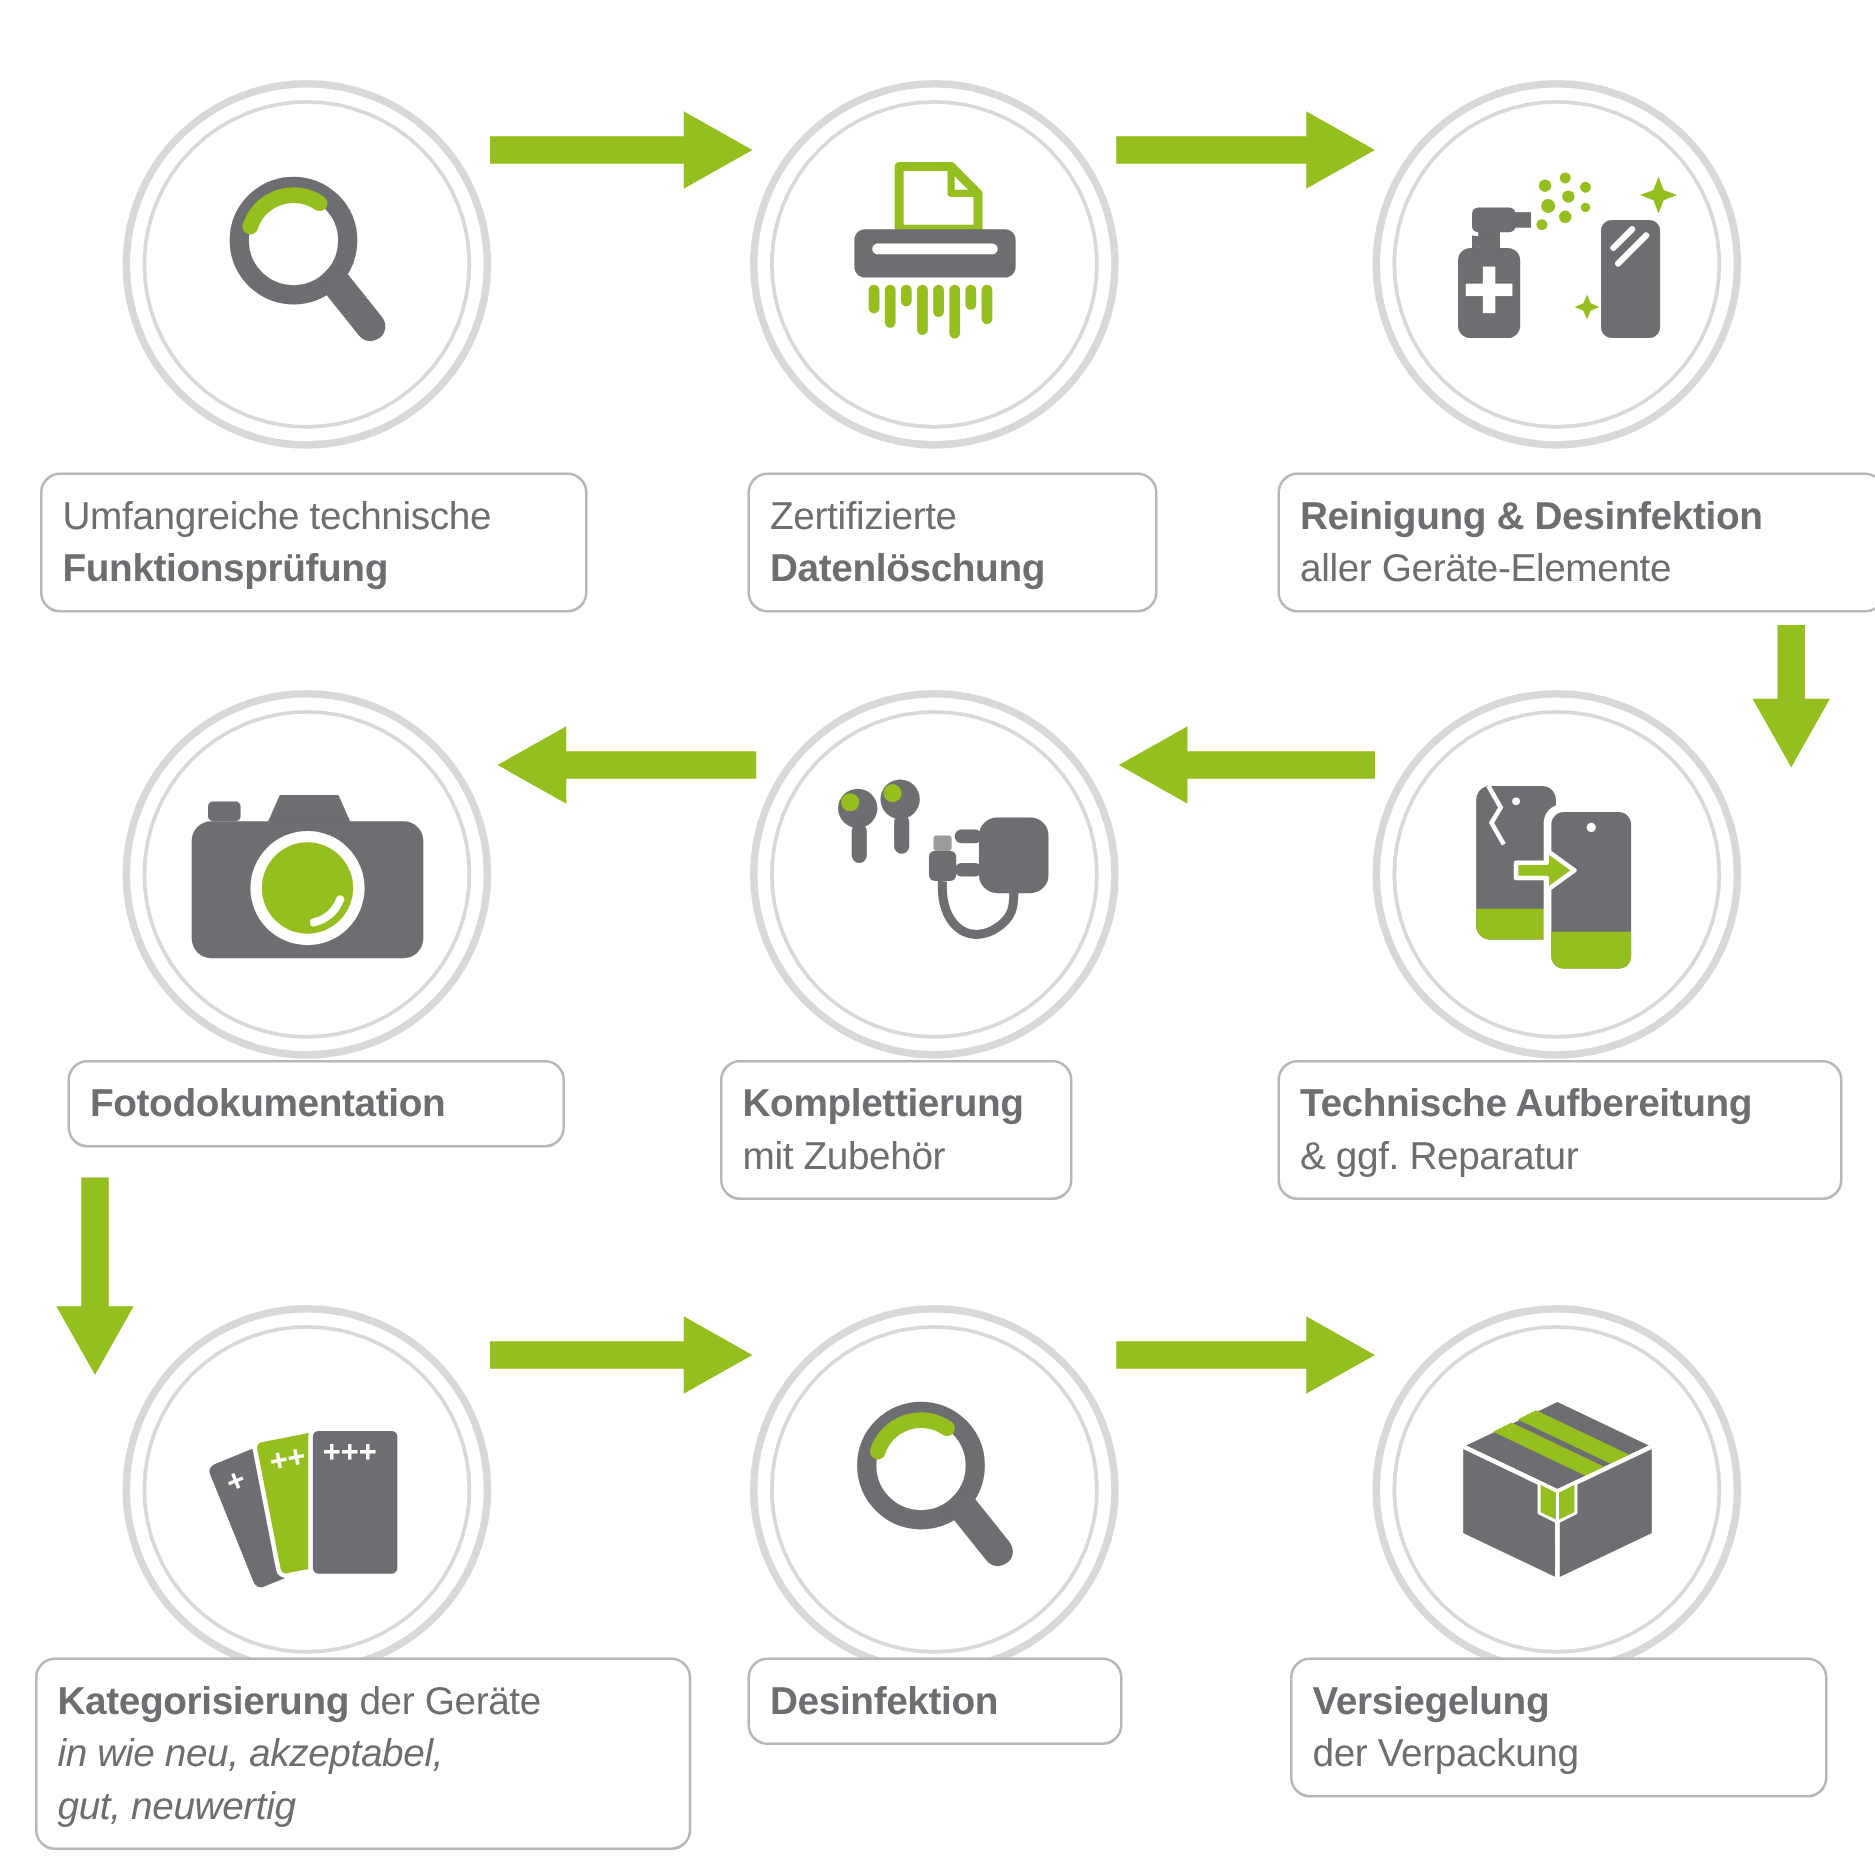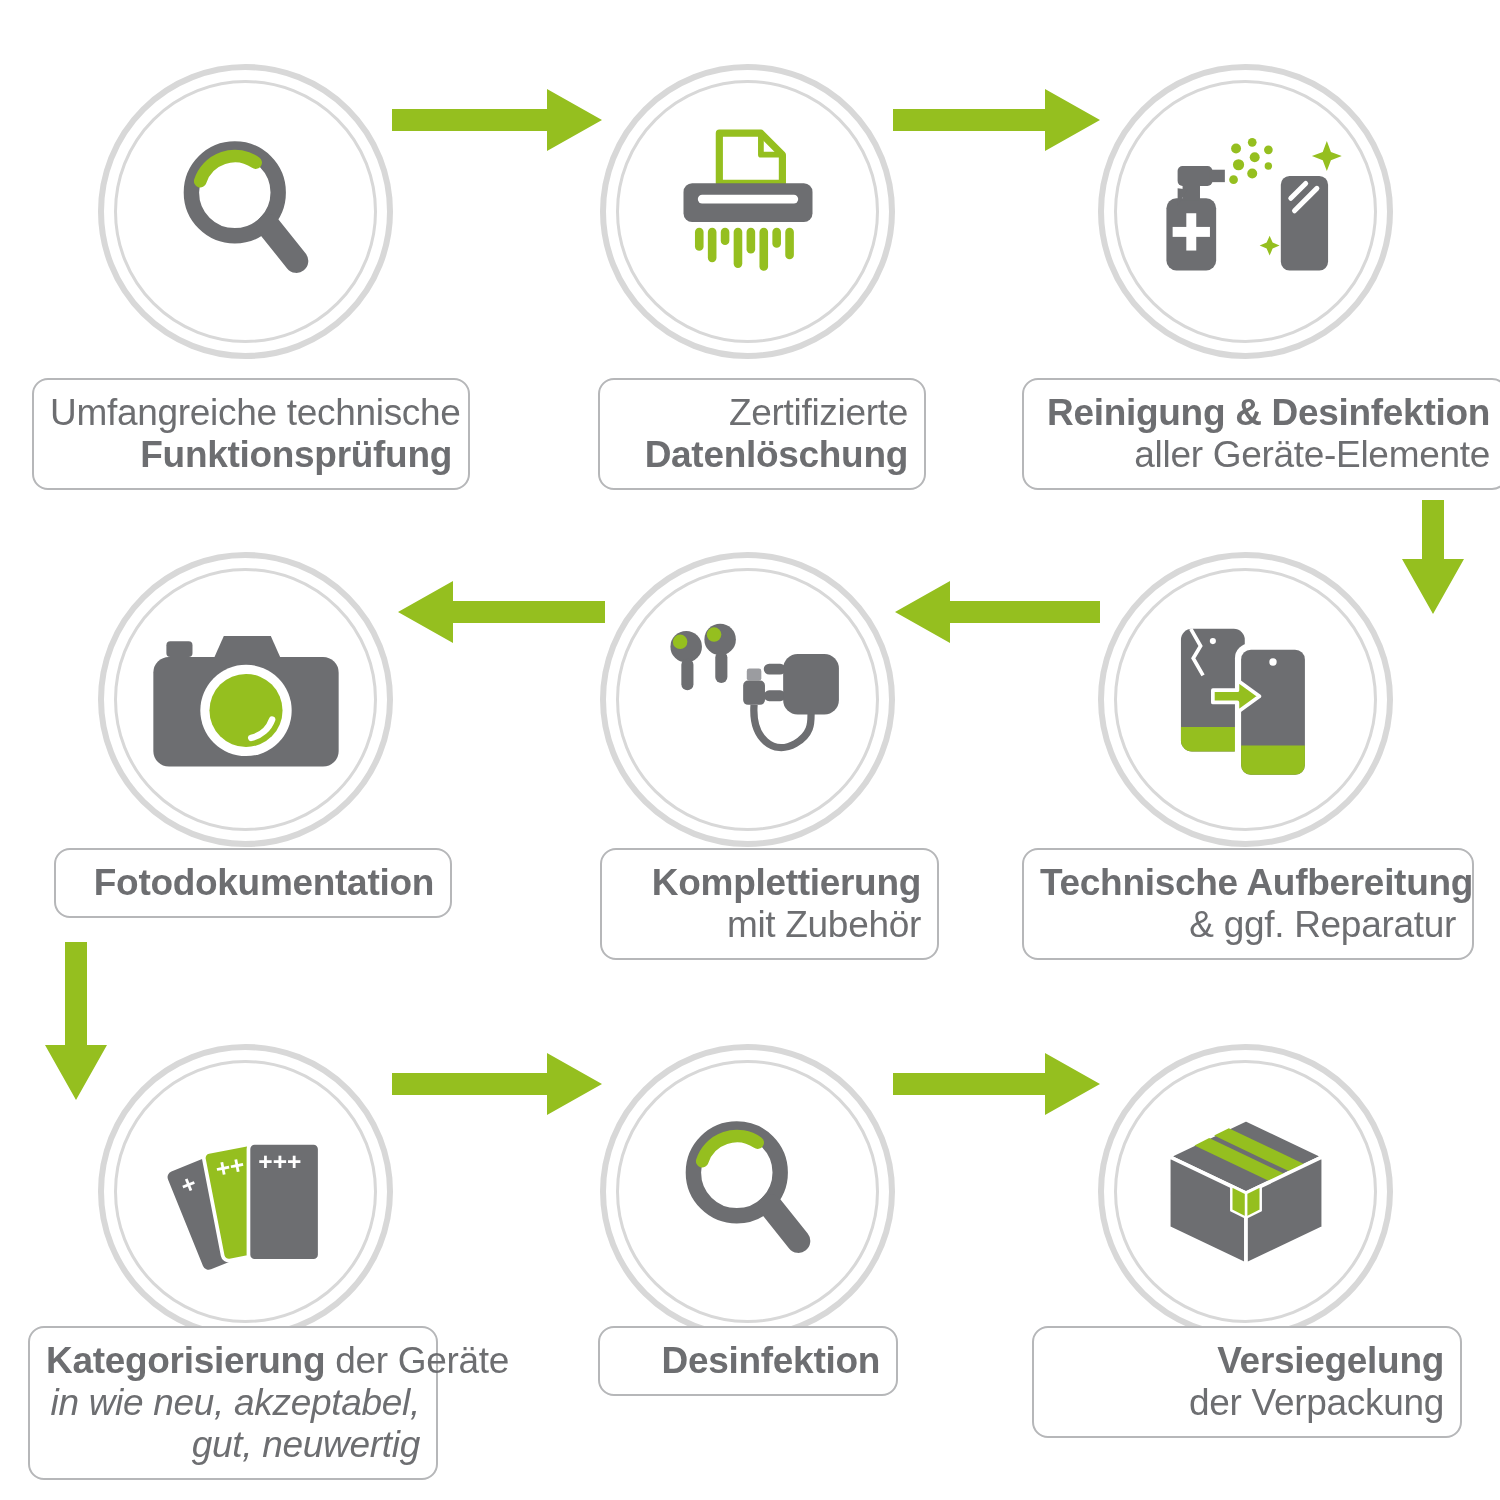--- a/index.html
+++ b/index.html
@@ -13,22 +13,22 @@
   body{background:#fff;font-family:"Liberation Sans",sans-serif}
   .canvas{position:relative;width:1500px;height:1500px;background:#fff;overflow:hidden}
   .arrows{position:absolute;left:0;top:0;z-index:1}
   .arrows polygon{fill:var(--green,#95bf1f)}
   .circle{position:absolute;width:295px;height:295px;border-radius:50%;
           border:6px solid var(--ring,#d8d8d8);background:#fff;z-index:2;
           display:flex;align-items:center;justify-content:center}
   .circle::before{content:"";position:absolute;inset:10px;border:3px solid var(--ring,#d8d8d8);border-radius:50%}
   .icon{display:block;position:relative}
   .label{position:absolute;background:#fff;border:2.5px solid var(--border,#b6b7b9);
-         border-radius:16px;padding:12px 16px;text-align:right;color:var(--text,#6d6e71);
-         font-size:37px;line-height:42px;letter-spacing:-0.3px;z-index:3}
+         border-radius:16px;padding:12px 16px;text-align:left;color:var(--text,#6d6e71);
+         font-size:31px;line-height:42px;letter-spacing:-0.3px;z-index:3}
   .label .ln{white-space:nowrap}
   .b{font-weight:700}
   .it{font-style:italic}
   
   .fg{fill:var(--gray,#6d6e71)} .fgr{fill:var(--green,#95bf1f)}
   .sg{stroke:var(--gray,#6d6e71)} .sgr{stroke:var(--green,#95bf1f)} .sw{stroke:#fff}
   .mark{fill:#fff;font-family:"Liberation Sans",sans-serif;font-weight:700;font-size:20px}
 </style>
 </head>
 <body>
@@ -134,21 +134,21 @@
       <circle cx="47" cy="12" r="6" class="fgr"></circle>
       <rect x="48" y="26" width="10" height="26" rx="5" class="fg"></rect>
       <rect x="74" y="40" width="12" height="10" rx="2" fill="#9b9ca0"></rect>
       <rect x="71" y="50" width="18" height="20" rx="4" class="fg"></rect>
       <path d="M80 70 C78 98 96 112 114 102 C128 94 127 84 127 76" fill="none" class="sg" stroke-width="6"></path>
       <rect x="88" y="36" width="18" height="9" rx="4.5" class="fg"></rect>
       <rect x="88" y="58" width="18" height="9" rx="4.5" class="fg"></rect>
       <rect x="104" y="28" width="46" height="50" rx="12" class="fg"></rect>
     </svg>
   </div>
-  <div class="label" style="left:600px;top:848px;width:339px">
+  <div class="label" style="left:576px;top:848px;width:282px">
     <p class="ln b">Komplettierung</p>
     <p class="ln">mit Zubehör</p>
   </div>
 
   <div class="circle" style="left:1098px;top:552px">
     <svg class="icon" viewBox="0 0 130 132" width="160" height="162">
       <rect x="12" y="8" width="52" height="100" rx="9" class="fg"></rect>
       <path d="M12 88 h52 v11 a9 9 0 0 1 -9 9 h-34 a9 9 0 0 1 -9 -9 Z" class="fgr"></path>
       <circle cx="38" cy="18" r="2.5" fill="#fff"></circle>
       <path d="M20 8 L28 22 L22 32 L30 46" fill="none" class="sw" stroke-width="3"></path>
@@ -173,21 +173,21 @@
       <g transform="rotate(-11 62 84)">
         <rect x="44" y="34" width="54" height="90" rx="5" class="fgr sw" stroke-width="3"></rect>
         <text x="52" y="56" class="mark">++</text>
       </g>
       <g>
         <rect x="72" y="30" width="58" height="96" rx="5" class="fg sw" stroke-width="3"></rect>
         <text x="80" y="52" class="mark">+++</text>
       </g>
     </svg>
   </div>
-  <div class="label" style="left:28px;top:1326px;width:410px">
+  <div class="label" style="left:28px;top:1326px;width:525px">
     <p class="ln"><b>Kategorisierung</b><span> der Geräte</span></p>
     <p class="ln it">in wie neu, akzeptabel,</p>
     <p class="ln it">gut, neuwertig</p>
   </div>
 
   <div class="circle" style="left:600px;top:1044px">
     <svg class="icon" viewBox="0 0 120 120" width="168" height="168">
       <circle cx="52" cy="46" r="31" fill="none" class="sg" stroke-width="11"></circle>
       <path d="M27.3 38 A26 26 0 0 1 66.9 24.7" fill="none" class="sgr" stroke-width="9" stroke-linecap="round"></path>
       <line x1="76" y1="70" x2="96" y2="95" class="sg" stroke-width="17" stroke-linecap="round"></line>

